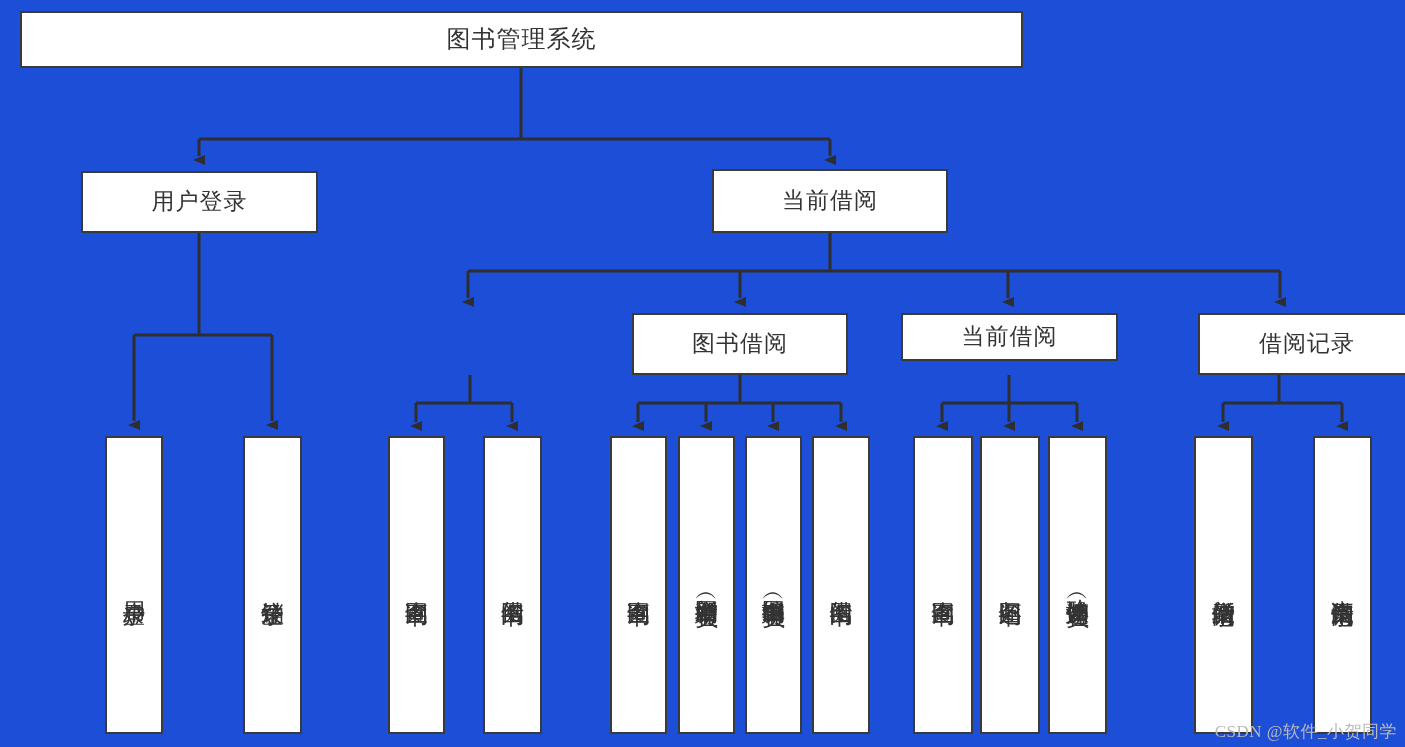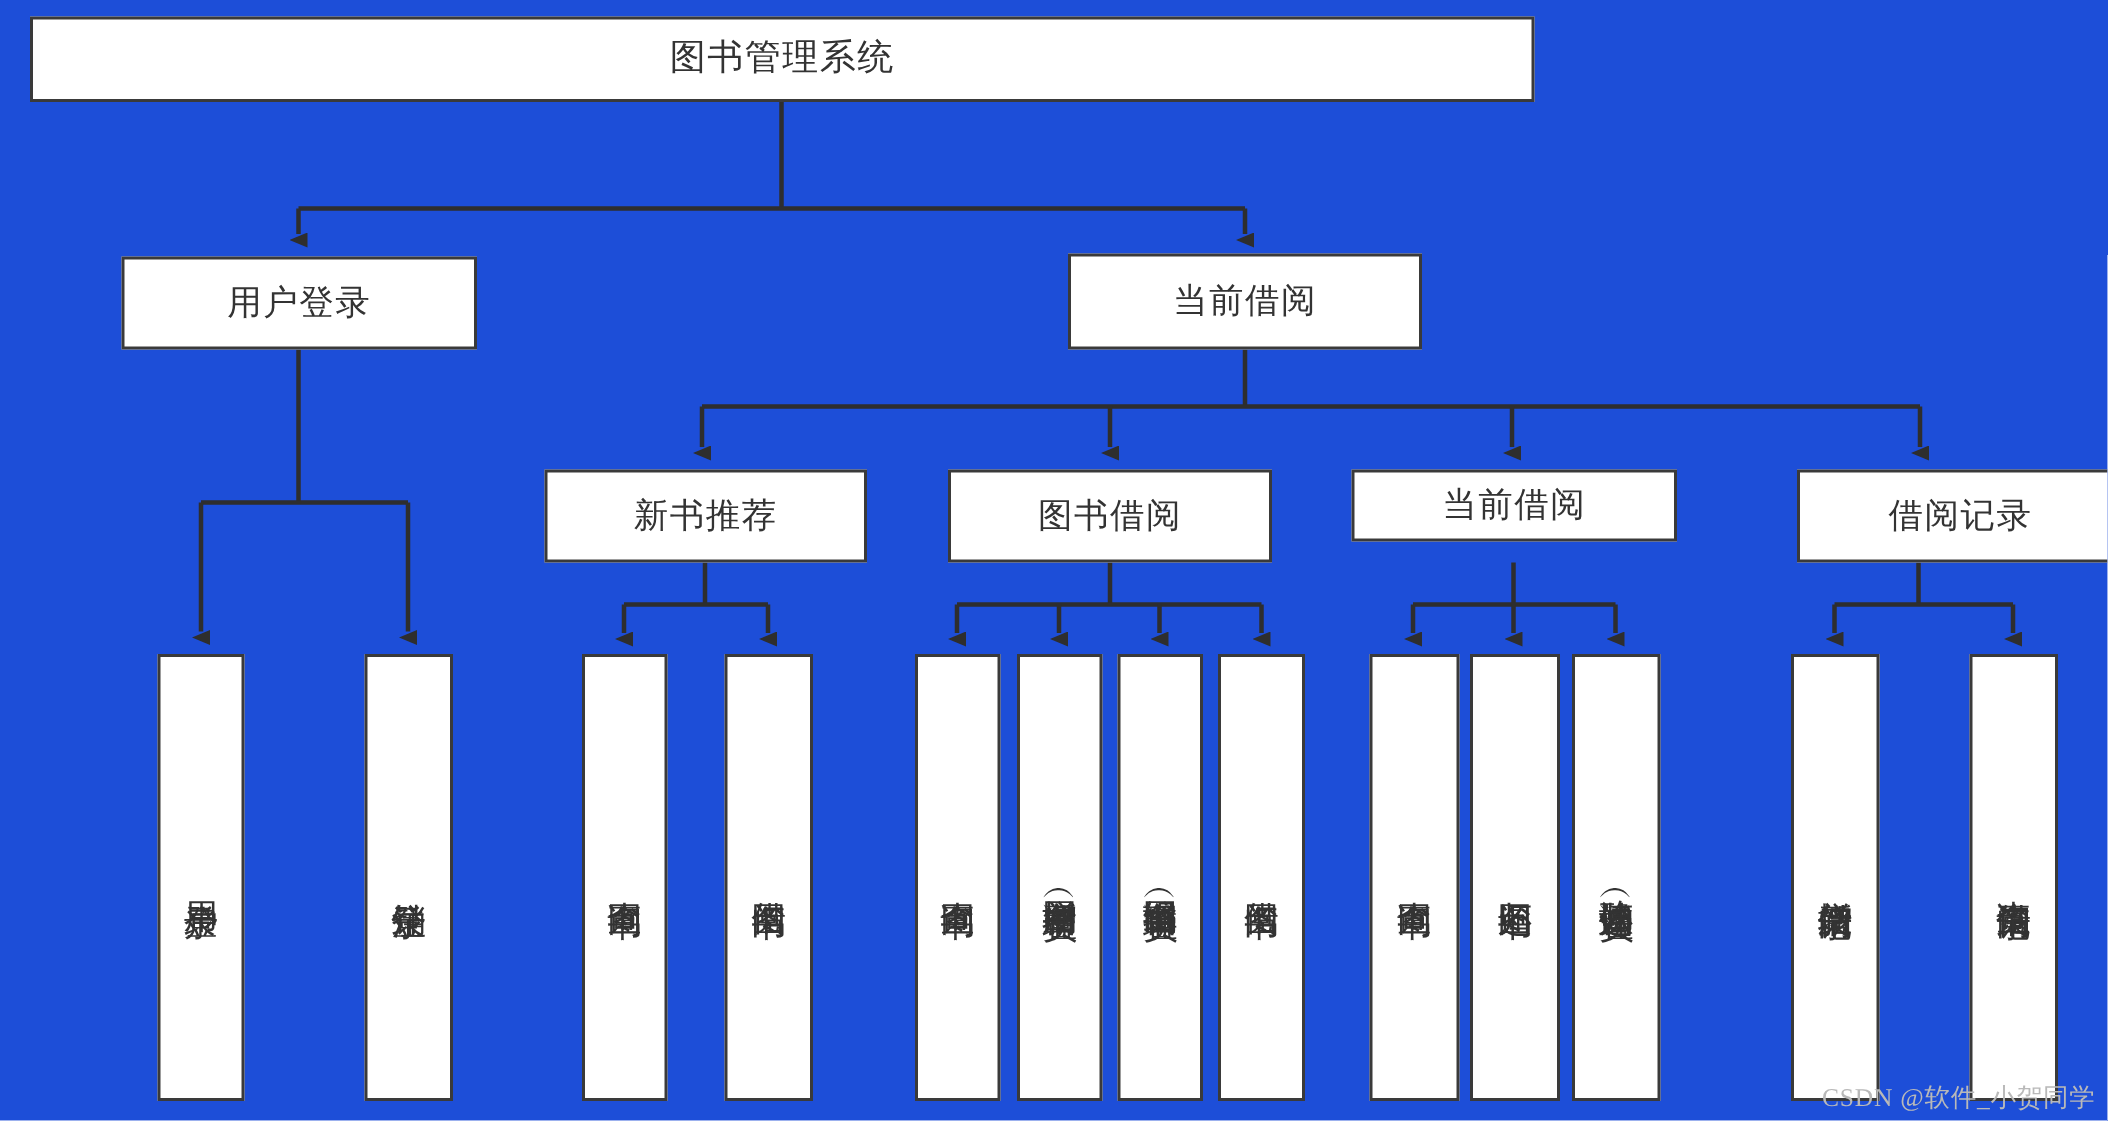--- a/index.html
+++ b/index.html
@@ -131,23 +131,20 @@
   </div>
 
   <div class="node horiz" style="left:81px; top:171px; width:237px; height:62px;">
     <span class="htext">用户登录</span>
   </div>
 
   <div class="node horiz" style="left:712px; top:169px; width:236px; height:64px;">
     <span class="htext">当前借阅</span>
   </div>
 
-  <div class="node horiz" style="left:363px; top:313px; width:215px; height:62px;">
-    <span class="htext">新书推荐</span>
-  </div>
 
   <div class="node horiz" style="left:632px; top:313px; width:216px; height:62px;">
     <span class="htext">图书借阅</span>
   </div>
 
   <div class="node horiz" style="left:901px; top:313px; width:217px; height:48px;">
     <span class="htext">当前借阅</span>
   </div>
 
   <div class="node horiz" style="left:1170px; top:313px; width:218px; height:62px;margin-left:28px;">

